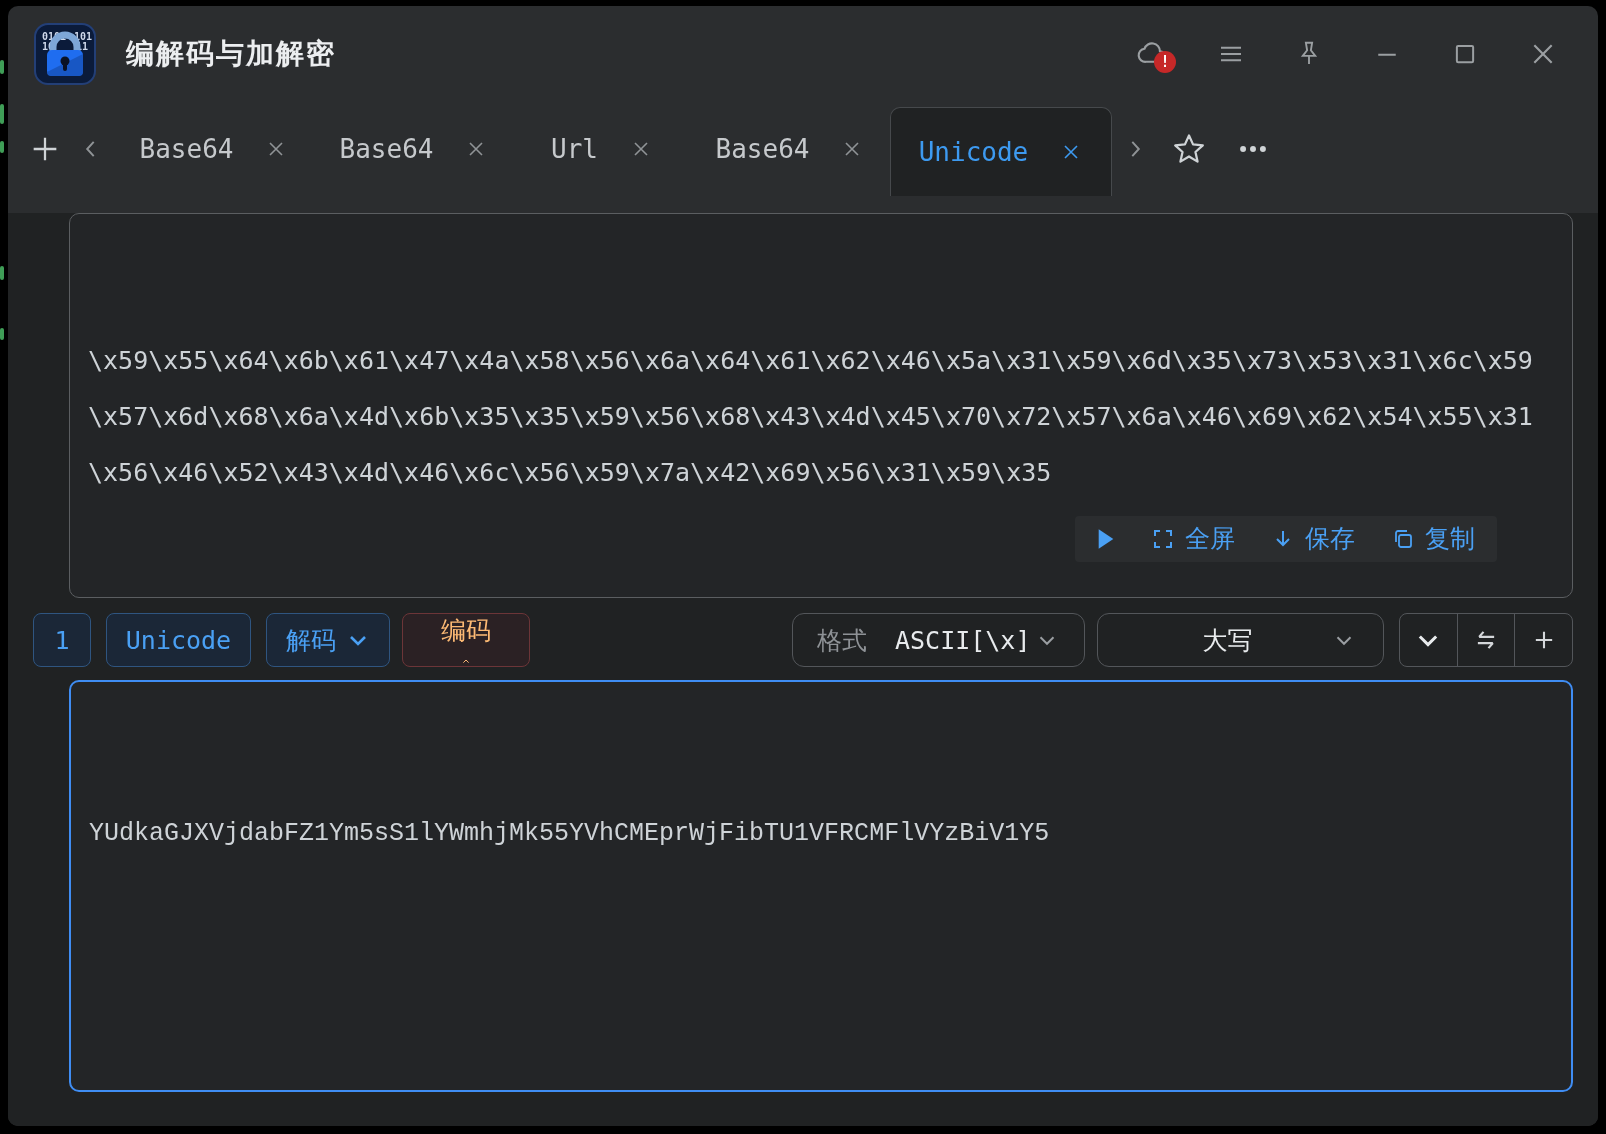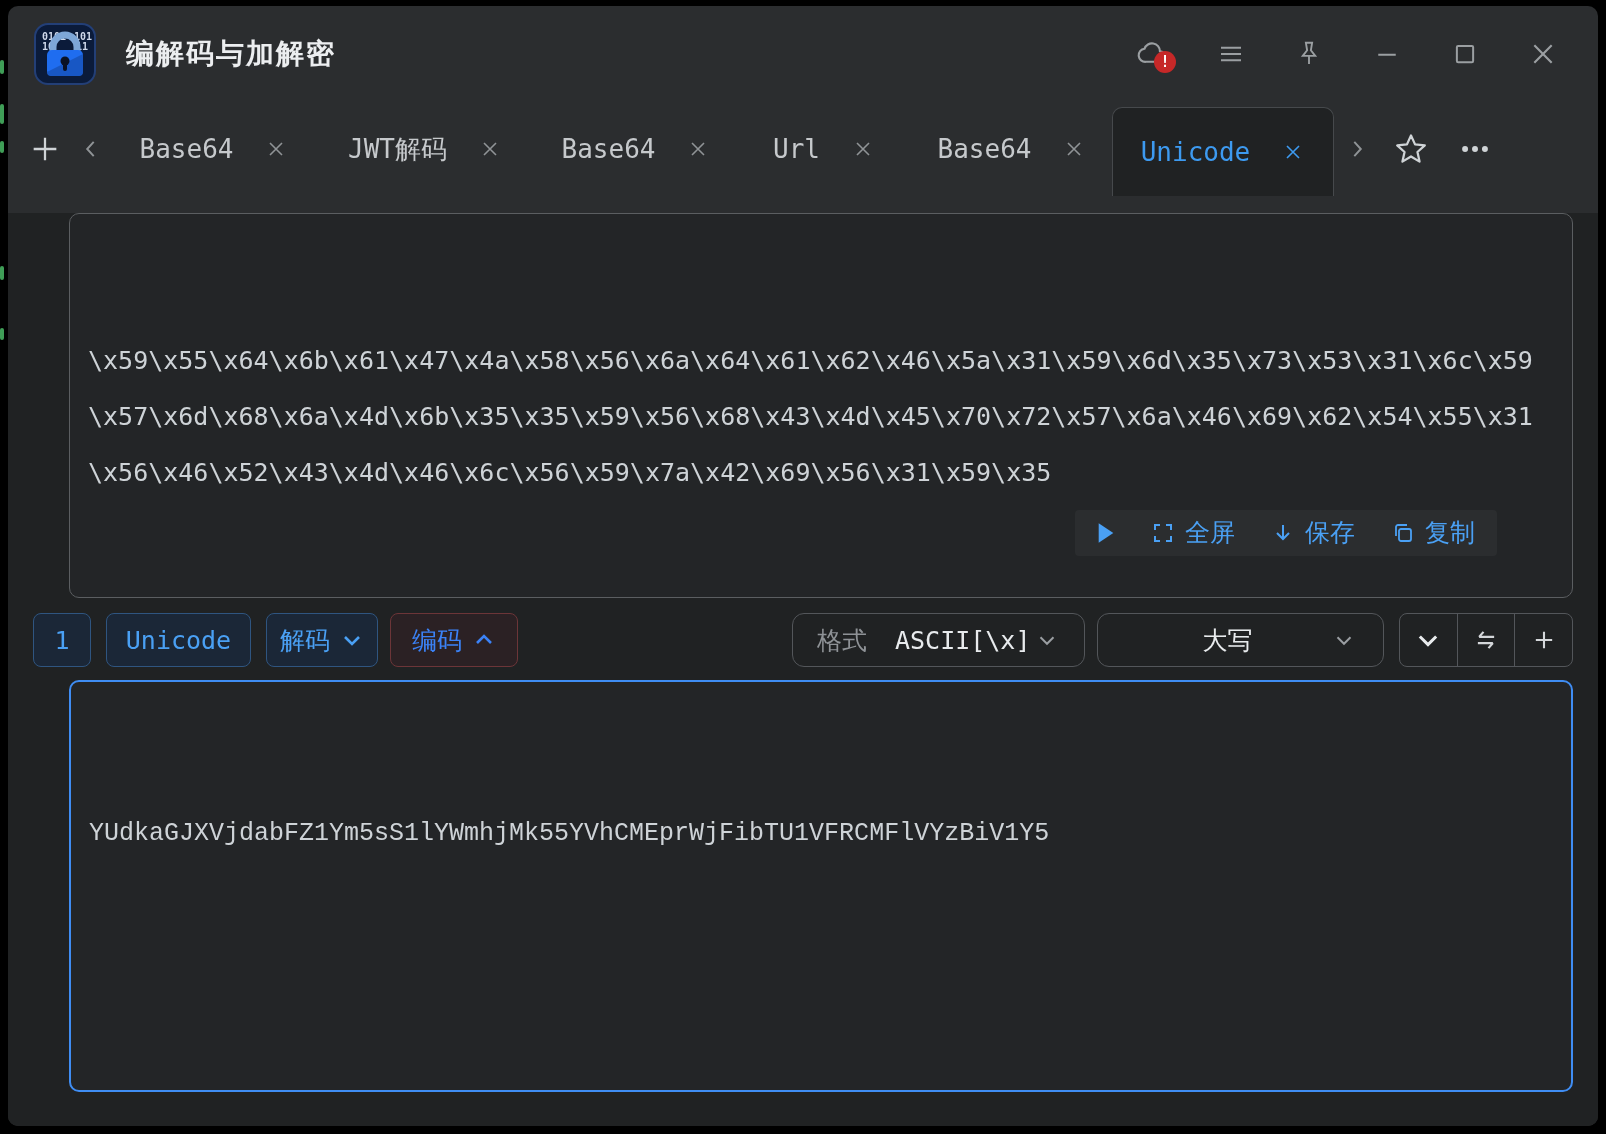--- a/index.html
+++ b/index.html
@@ -44,34 +44,34 @@
   .io{
     box-sizing:border-box;background:#232527;border-radius:10px;
     color:#ced3d7;font-size:25px;line-height:56px;
     padding:7px 18px;white-space:pre-wrap;word-break:break-all;margin-left:36px;
   }
   .input-box{margin-top:17px;height:385px;border:1px solid #5b5e61;position:relative;}
   .io-text{max-width:1466px;}
   .output-box{margin-top:13px;height:412px;border:2px solid #3f8df3;padding-top:12px;font-family:Liberation Mono, monospace;}
 
   .overlay{
-    position:absolute;right:75px;bottom:41px;height:46px;background:#2b2d2f;border-radius:4px;
+    position:absolute;right:75px;bottom:35px;height:46px;background:#2b2d2f;border-radius:4px;
     display:flex;align-items:center;padding:0 22px;color:#4aa0f4;font-size:25px;
   }
   .ov-item{display:flex;align-items:center;gap:10px;margin-left:36px;cursor:default;}
   .ov-item:first-child{margin-left:0;}
 
   
   .controls{margin-top:15px;height:54px;display:flex;align-items:stretch;font-size:25px;}
   .btn{box-sizing:border-box;border-radius:8px;display:flex;align-items:center;justify-content:center;gap:10px;cursor:default;}
   .btn-blue{background:#1b2737;border:1px solid #2f5580;color:#4aa0f4;}
-  .btn-red{background:#2b2124;border:1px solid #6c3538;color:#3b82f6;}
+  .btn-red{background:#2b2124;border:1px solid #6c3538;color:#fdba74;flex-direction:column;}
   .b-count{width:58px;}
   .b-type{width:145px;margin-left:15px;}
-  .b-decode{width:112px;margin-left:15px;}
+  .b-decode{width:124px;margin-left:15px;}
   .b-encode{width:128px;margin-left:12px;}
   .spacer{flex:1;}
   .dd{box-sizing:border-box;border:1px solid #53565a;border-radius:12px;display:flex;align-items:center;color:#e8ebed;cursor:default;}
   .dd-format{width:293px;padding:0 24px;}
   .dd-format .lbl{color:#8e9296;margin-right:28px;}
   .dd-format .chev{margin-left:auto;color:#9a9ea2;display:grid;place-items:center;}
   .dd-case{width:287px;padding:4px 26px;margin-left:12px;}
   .dd-case .val{flex:1;text-align:center;}
   .dd-case .chev{color:#9a9ea2;display:grid;place-items:center;}
   .btn-group{width:172px;margin-left:15px;border:1px solid #53565a;border-radius:8px;display:flex;overflow:hidden;}
@@ -157,28 +157,20 @@
     </span>
 
     <div class="tab t-b64">
       <span>Base64</span>
       <span class="x-ic">
         <svg width="24" height="24" viewBox="0 0 24 24" stroke="currentColor" stroke-width="1.6">
             <path d="M6 6 L18 18 M18 6 L6 18"></path>
           </svg>
       </span>
     </div>
-    <div class="tab t-jwt">
-      <span>JWT解码</span>
-      <span class="x-ic">
-        <svg width="24" height="24" viewBox="0 0 24 24" stroke="currentColor" stroke-width="1.6">
-            <path d="M6 6 L18 18 M18 6 L6 18"></path>
-          </svg>
-      </span>
-    </div>
     <div class="tab t-b64">
       <span>Base64</span>
       <span class="x-ic">
         <svg width="24" height="24" viewBox="0 0 24 24" stroke="currentColor" stroke-width="1.6">
             <path d="M6 6 L18 18 M18 6 L6 18"></path>
           </svg>
       </span>
     </div>
     <div class="tab t-url">
       <span>Url</span>

